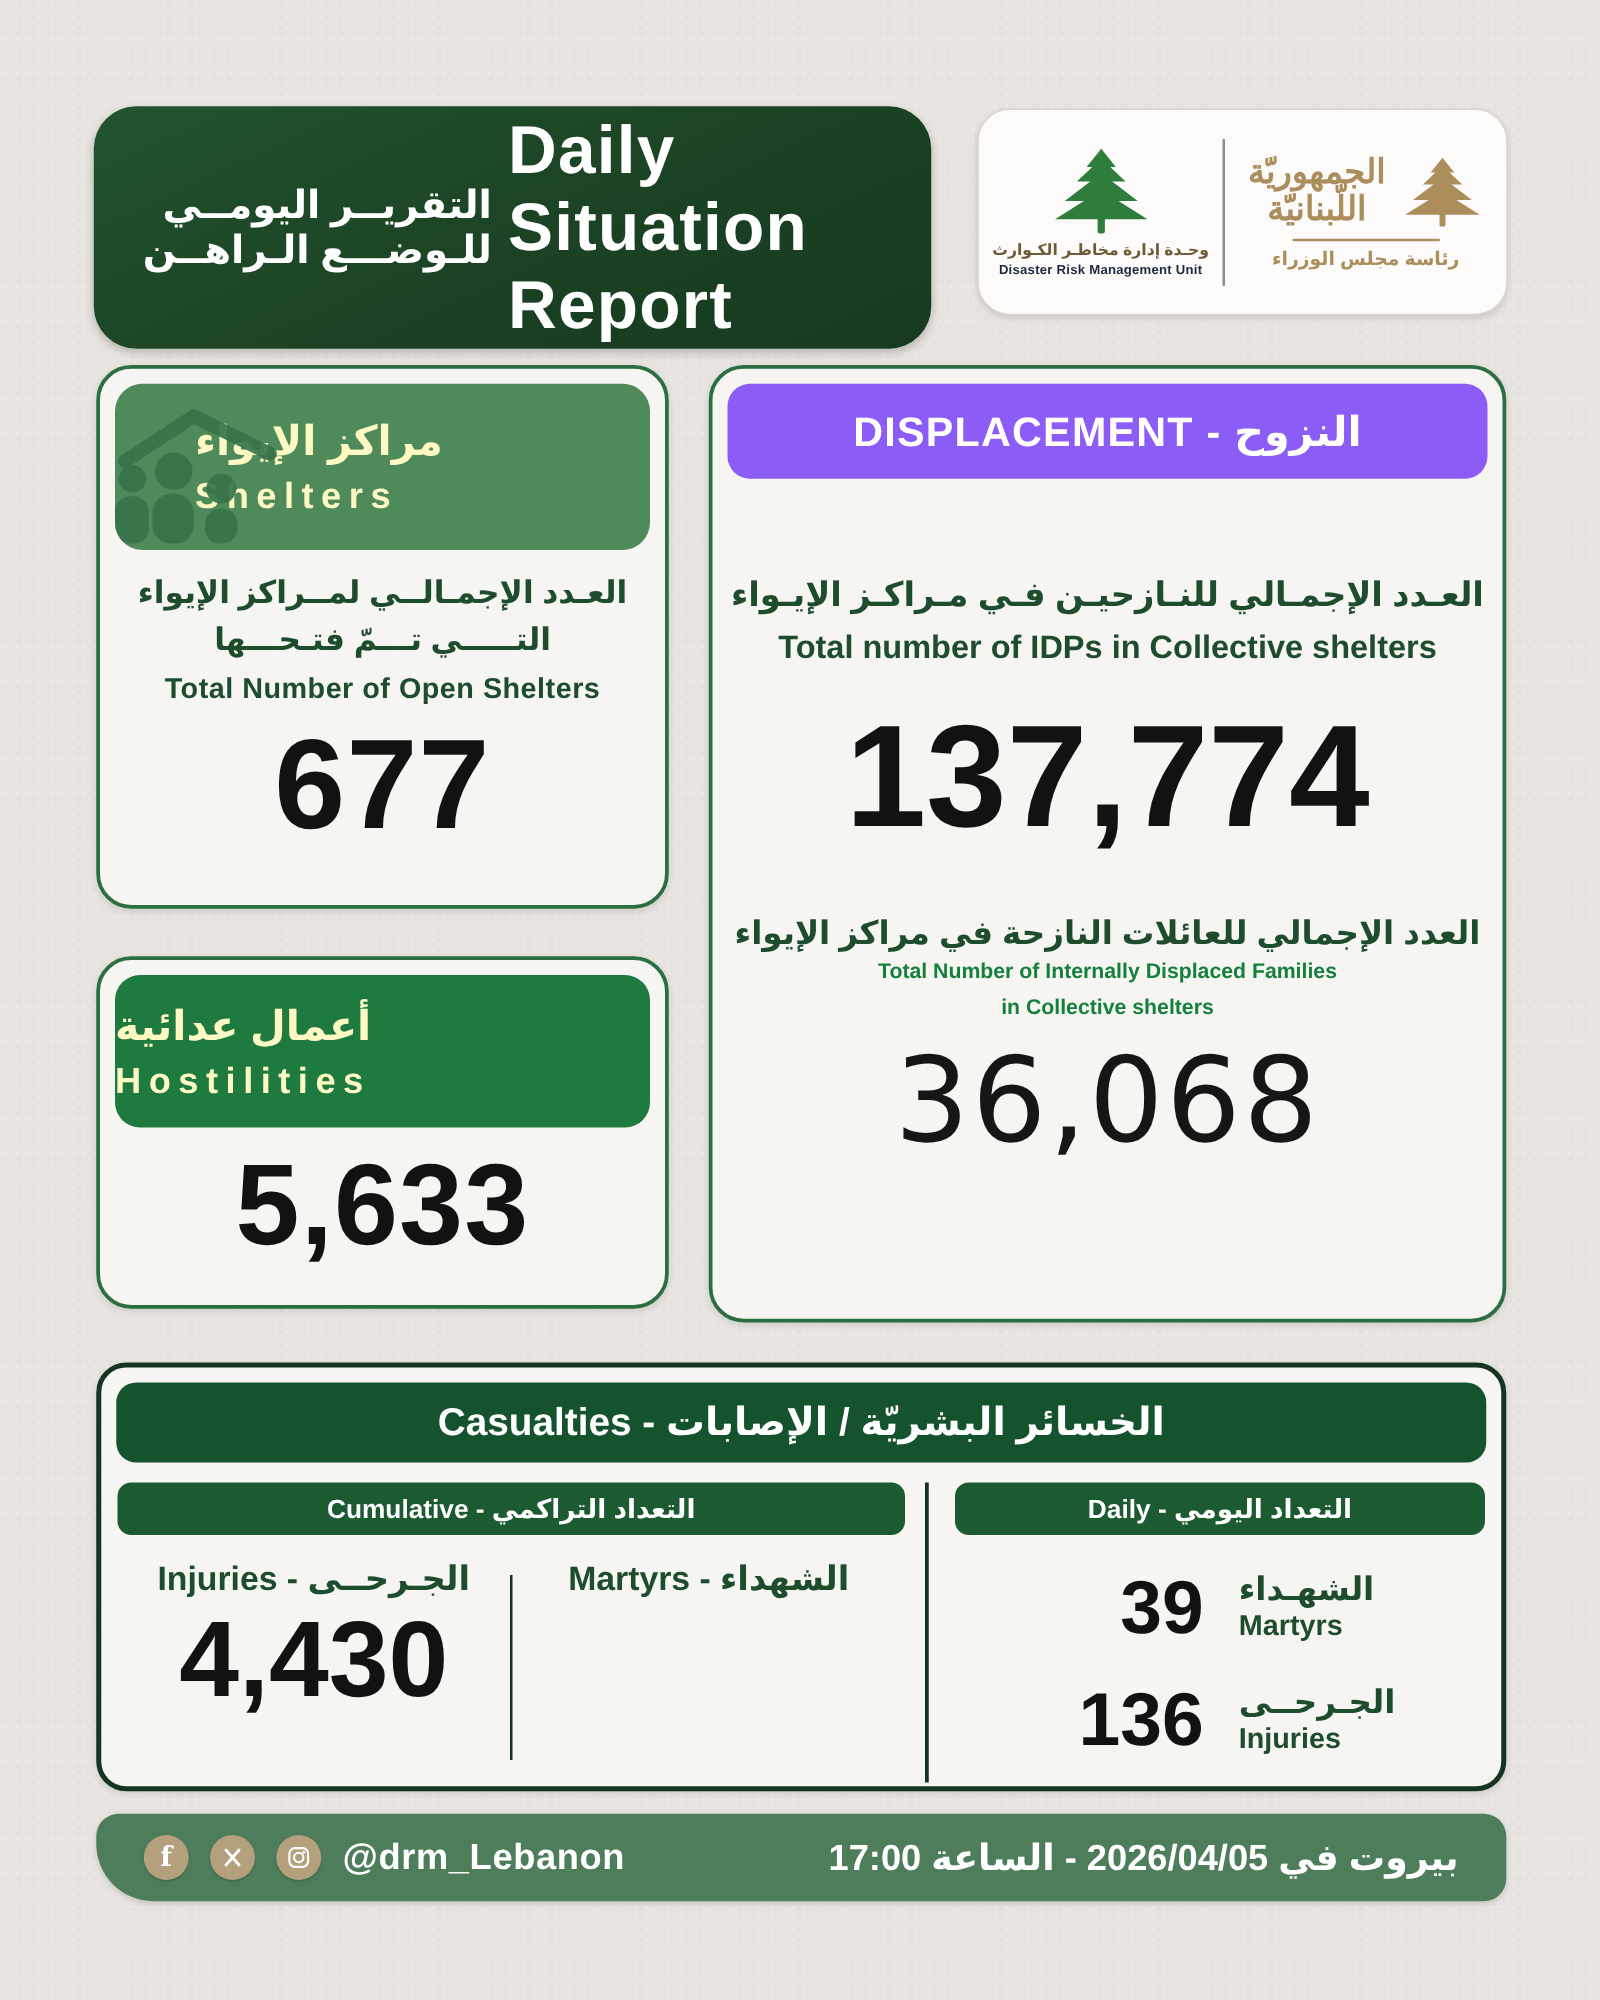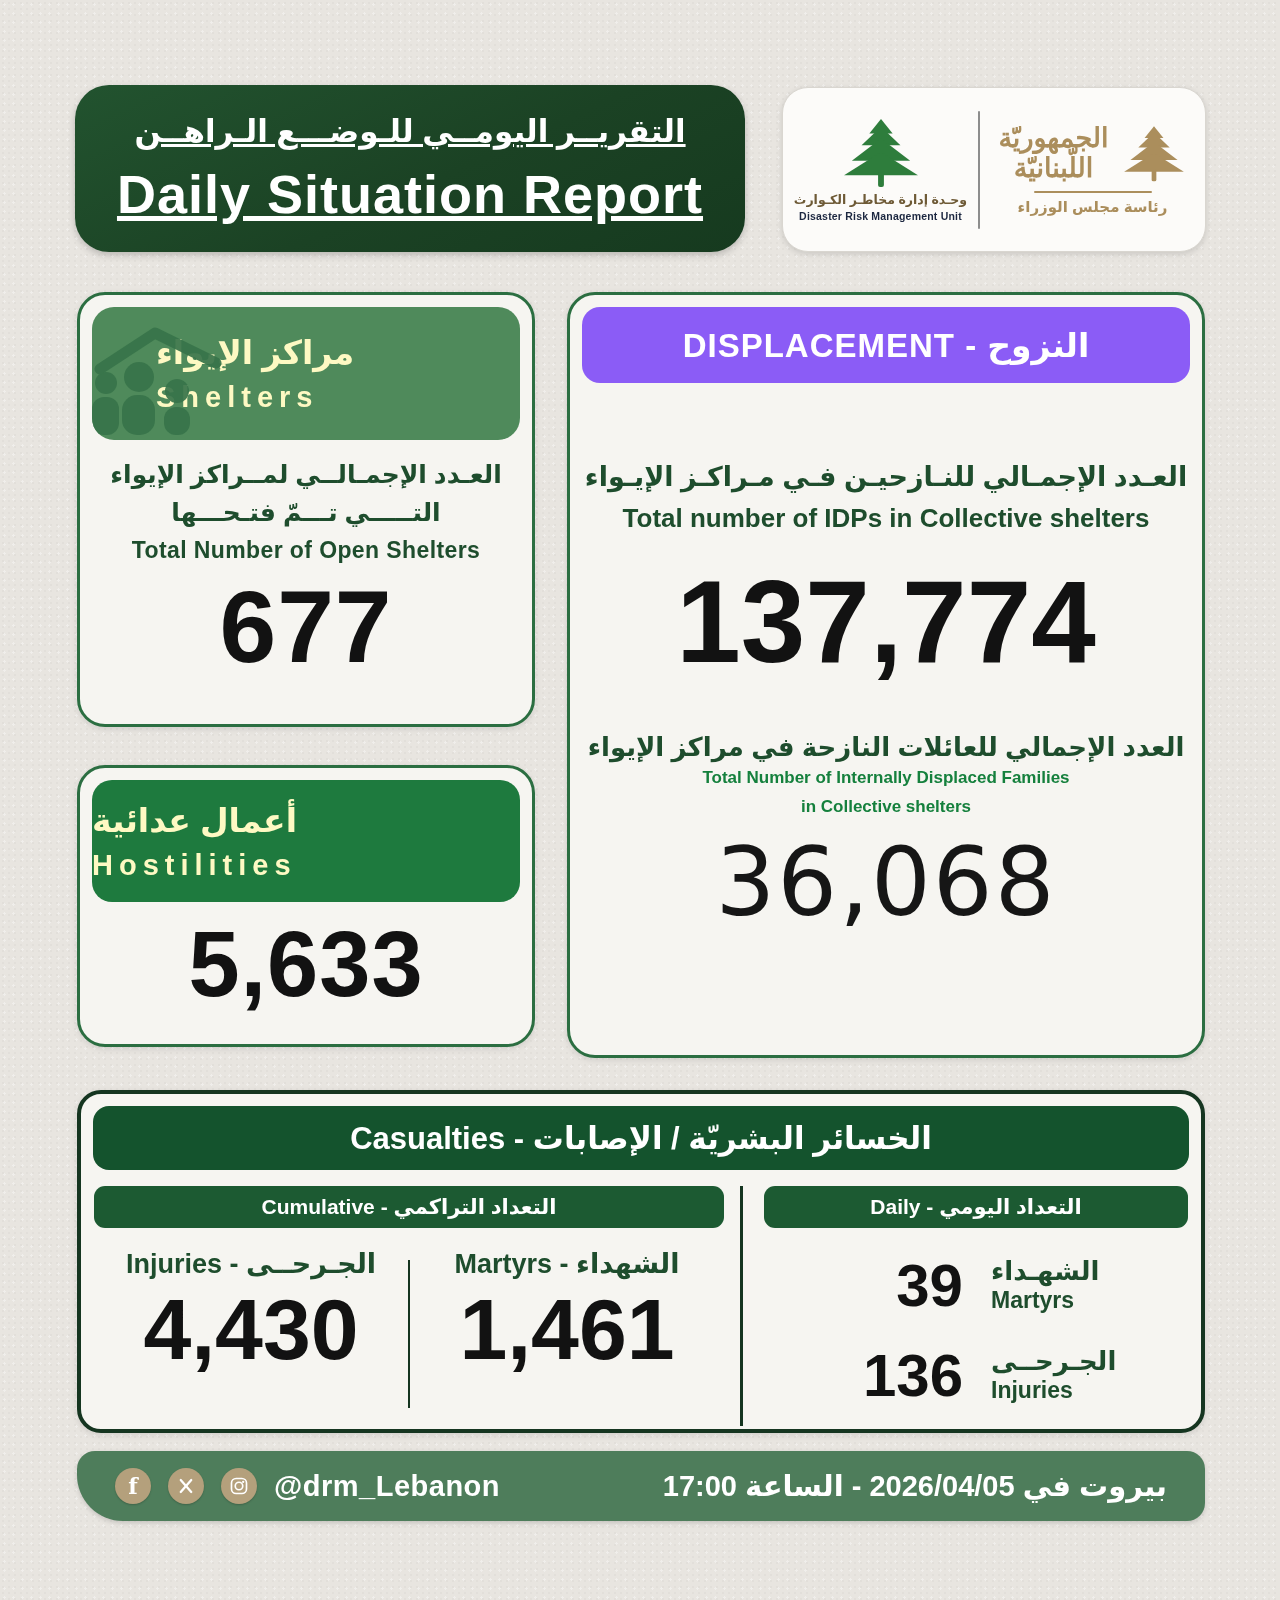--- a/index.html
+++ b/index.html
@@ -8,24 +8,24 @@
     position:relative;width:1280px;height:1600px;overflow:hidden;
     background:#e8e5e0;
     background-image:radial-gradient(rgba(0,0,0,.028) 1px, transparent 1.2px),
                      radial-gradient(rgba(255,255,255,.35) 1px, transparent 1.2px);
     background-size:6px 6px,9px 9px;
     font-family:"Liberation Sans","DejaVu Sans",sans-serif;
   }
 
   
   .title-box{
-    position:absolute;left:75px;top:85px;width:670px;height:167px;
+    position:absolute;left:75px;top:85px;width:670px;height:194px;
     background:linear-gradient(155deg,#22532f 0%,#1b4224 55%,#163a1f 100%);
-    border-radius:34px;display:flex;flex-direction:column;align-items:center;justify-content:center;
-    gap:13px;color:#fff;box-shadow:0 3px 7px rgba(0,0,0,.2);text-decoration:underline;
+    border-radius:34px;display:flex;flex-direction:row;align-items:center;justify-content:center;
+    gap:13px;color:#fff;box-shadow:0 3px 7px rgba(0,0,0,.2);
   }
   .t-ar{font-size:31px;font-weight:700;}
   .t-en{font-size:54px;font-weight:700;letter-spacing:1px;}
 
   .logo-box{
     position:absolute;left:782px;top:87px;width:424px;height:165px;background:#fcfbf9;
     border:1px solid #d9d6d0;border-radius:26px;box-shadow:0 2px 6px rgba(0,0,0,.13);
     display:flex;align-items:center;justify-content:space-evenly;box-sizing:border-box;
   }
   .drm-logo{display:flex;flex-direction:column;align-items:center;width:184px;}
@@ -198,21 +198,20 @@
     <div class="main-divider"></div>
 
     <div class="cum-area">
       <div class="cum-col">
         <div class="c-label">Injuries - الجـرحــى</div>
         <div class="c-num">4,430</div>
       </div>
       <div class="cum-divider"></div>
       <div class="cum-col">
         <div class="c-label">Martyrs - الشهداء</div>
-        <div class="c-num">1,461</div>
       </div>
     </div>
 
     <div class="daily-area">
       <div class="d-row">
         <div class="d-num">39</div>
         <div class="d-labels">
           <div class="ar" dir="rtl">الشهـداء</div>
           <div class="en">Martyrs</div>
         </div>

